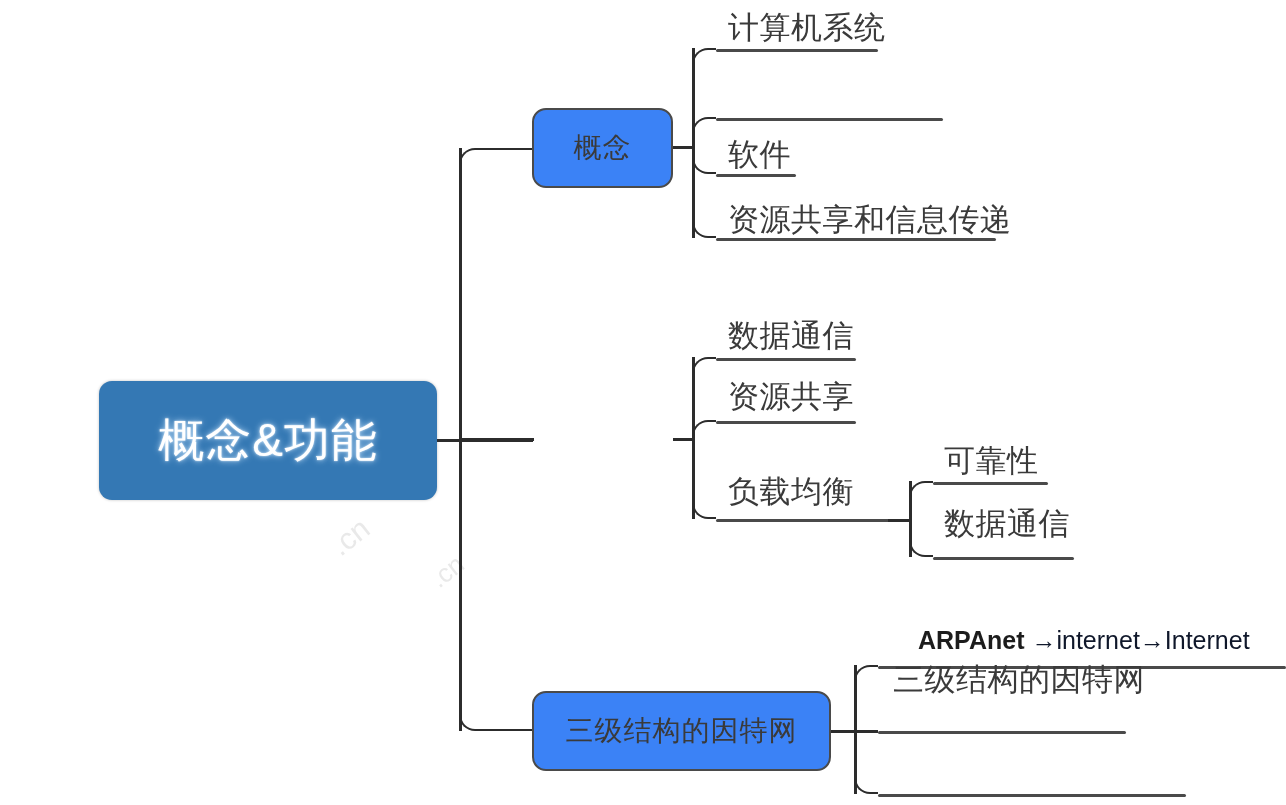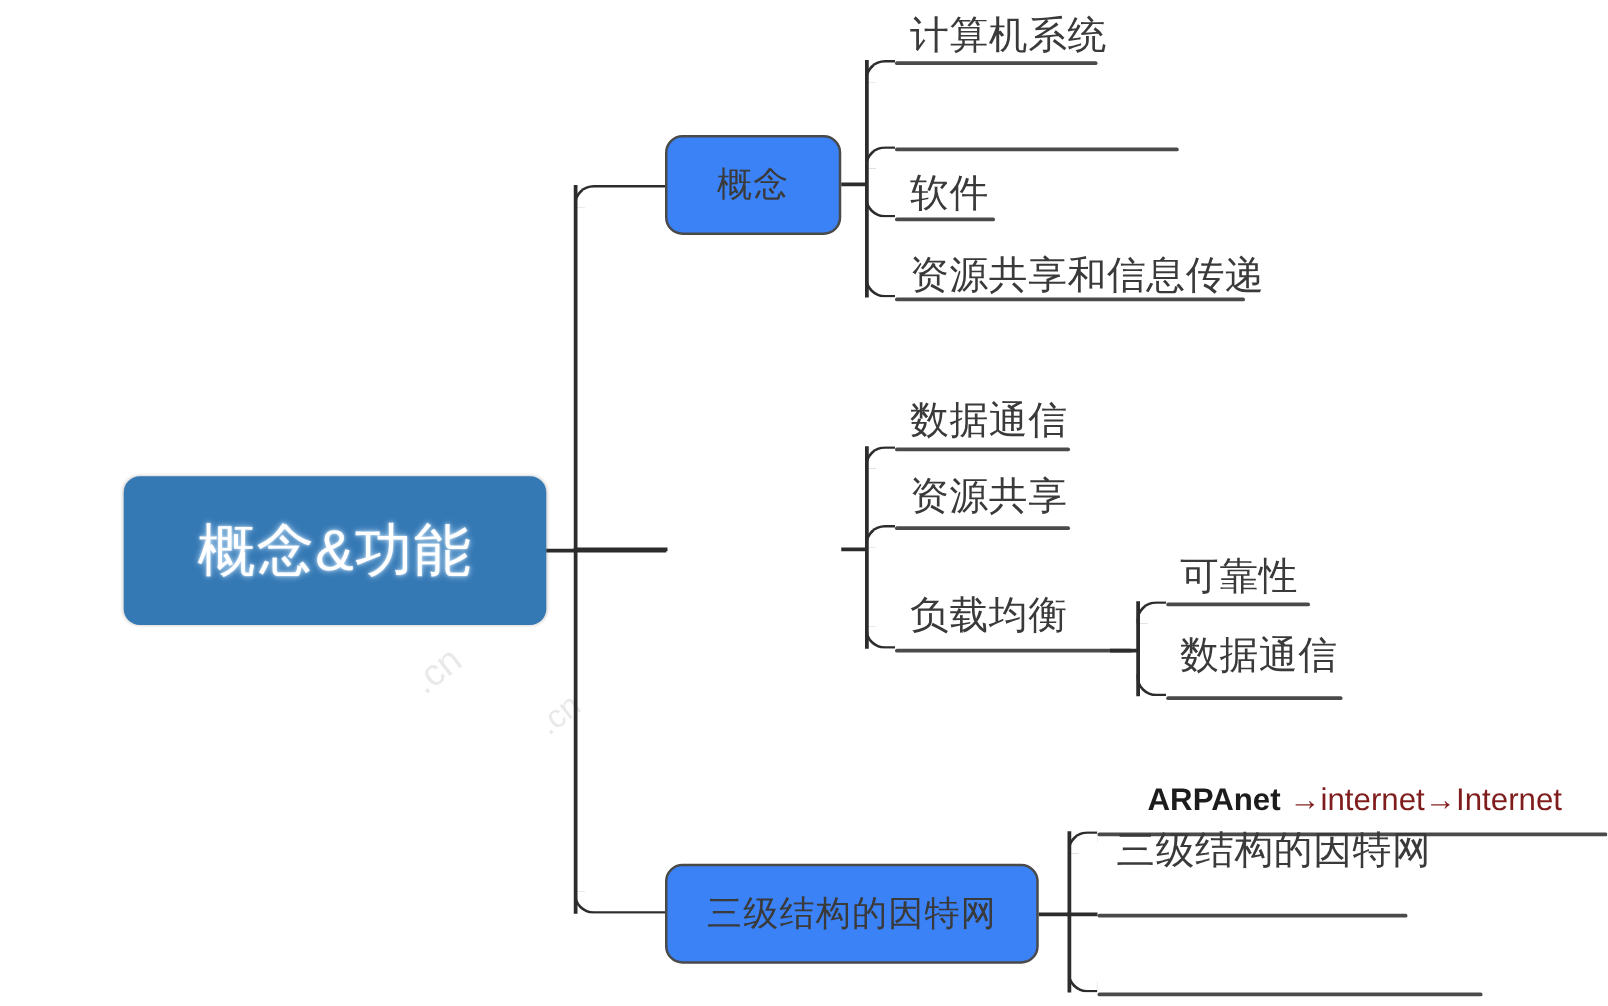--- a/index.html
+++ b/index.html
@@ -73,21 +73,21 @@
     font-size: 31px;
     letter-spacing: 0.5px;
     white-space: nowrap;
     line-height: 1;
   }
   .leaf-label.en {
     font-size: 25px;
     letter-spacing: 0px;
   }
   .leaf-label .arpanet-head { color: #1c1c1c; font-weight: 600; }
-  .leaf-label .arpanet-tail { color: #7f1d1d; }
+  .leaf-label .arpanet-tail { color: #0f172a; }
 
   
   .leaf-underline {
     position: absolute;
     height: 2.5px;
     background: #4a4a4a;
     border-radius: 2px;
   }
 
   

